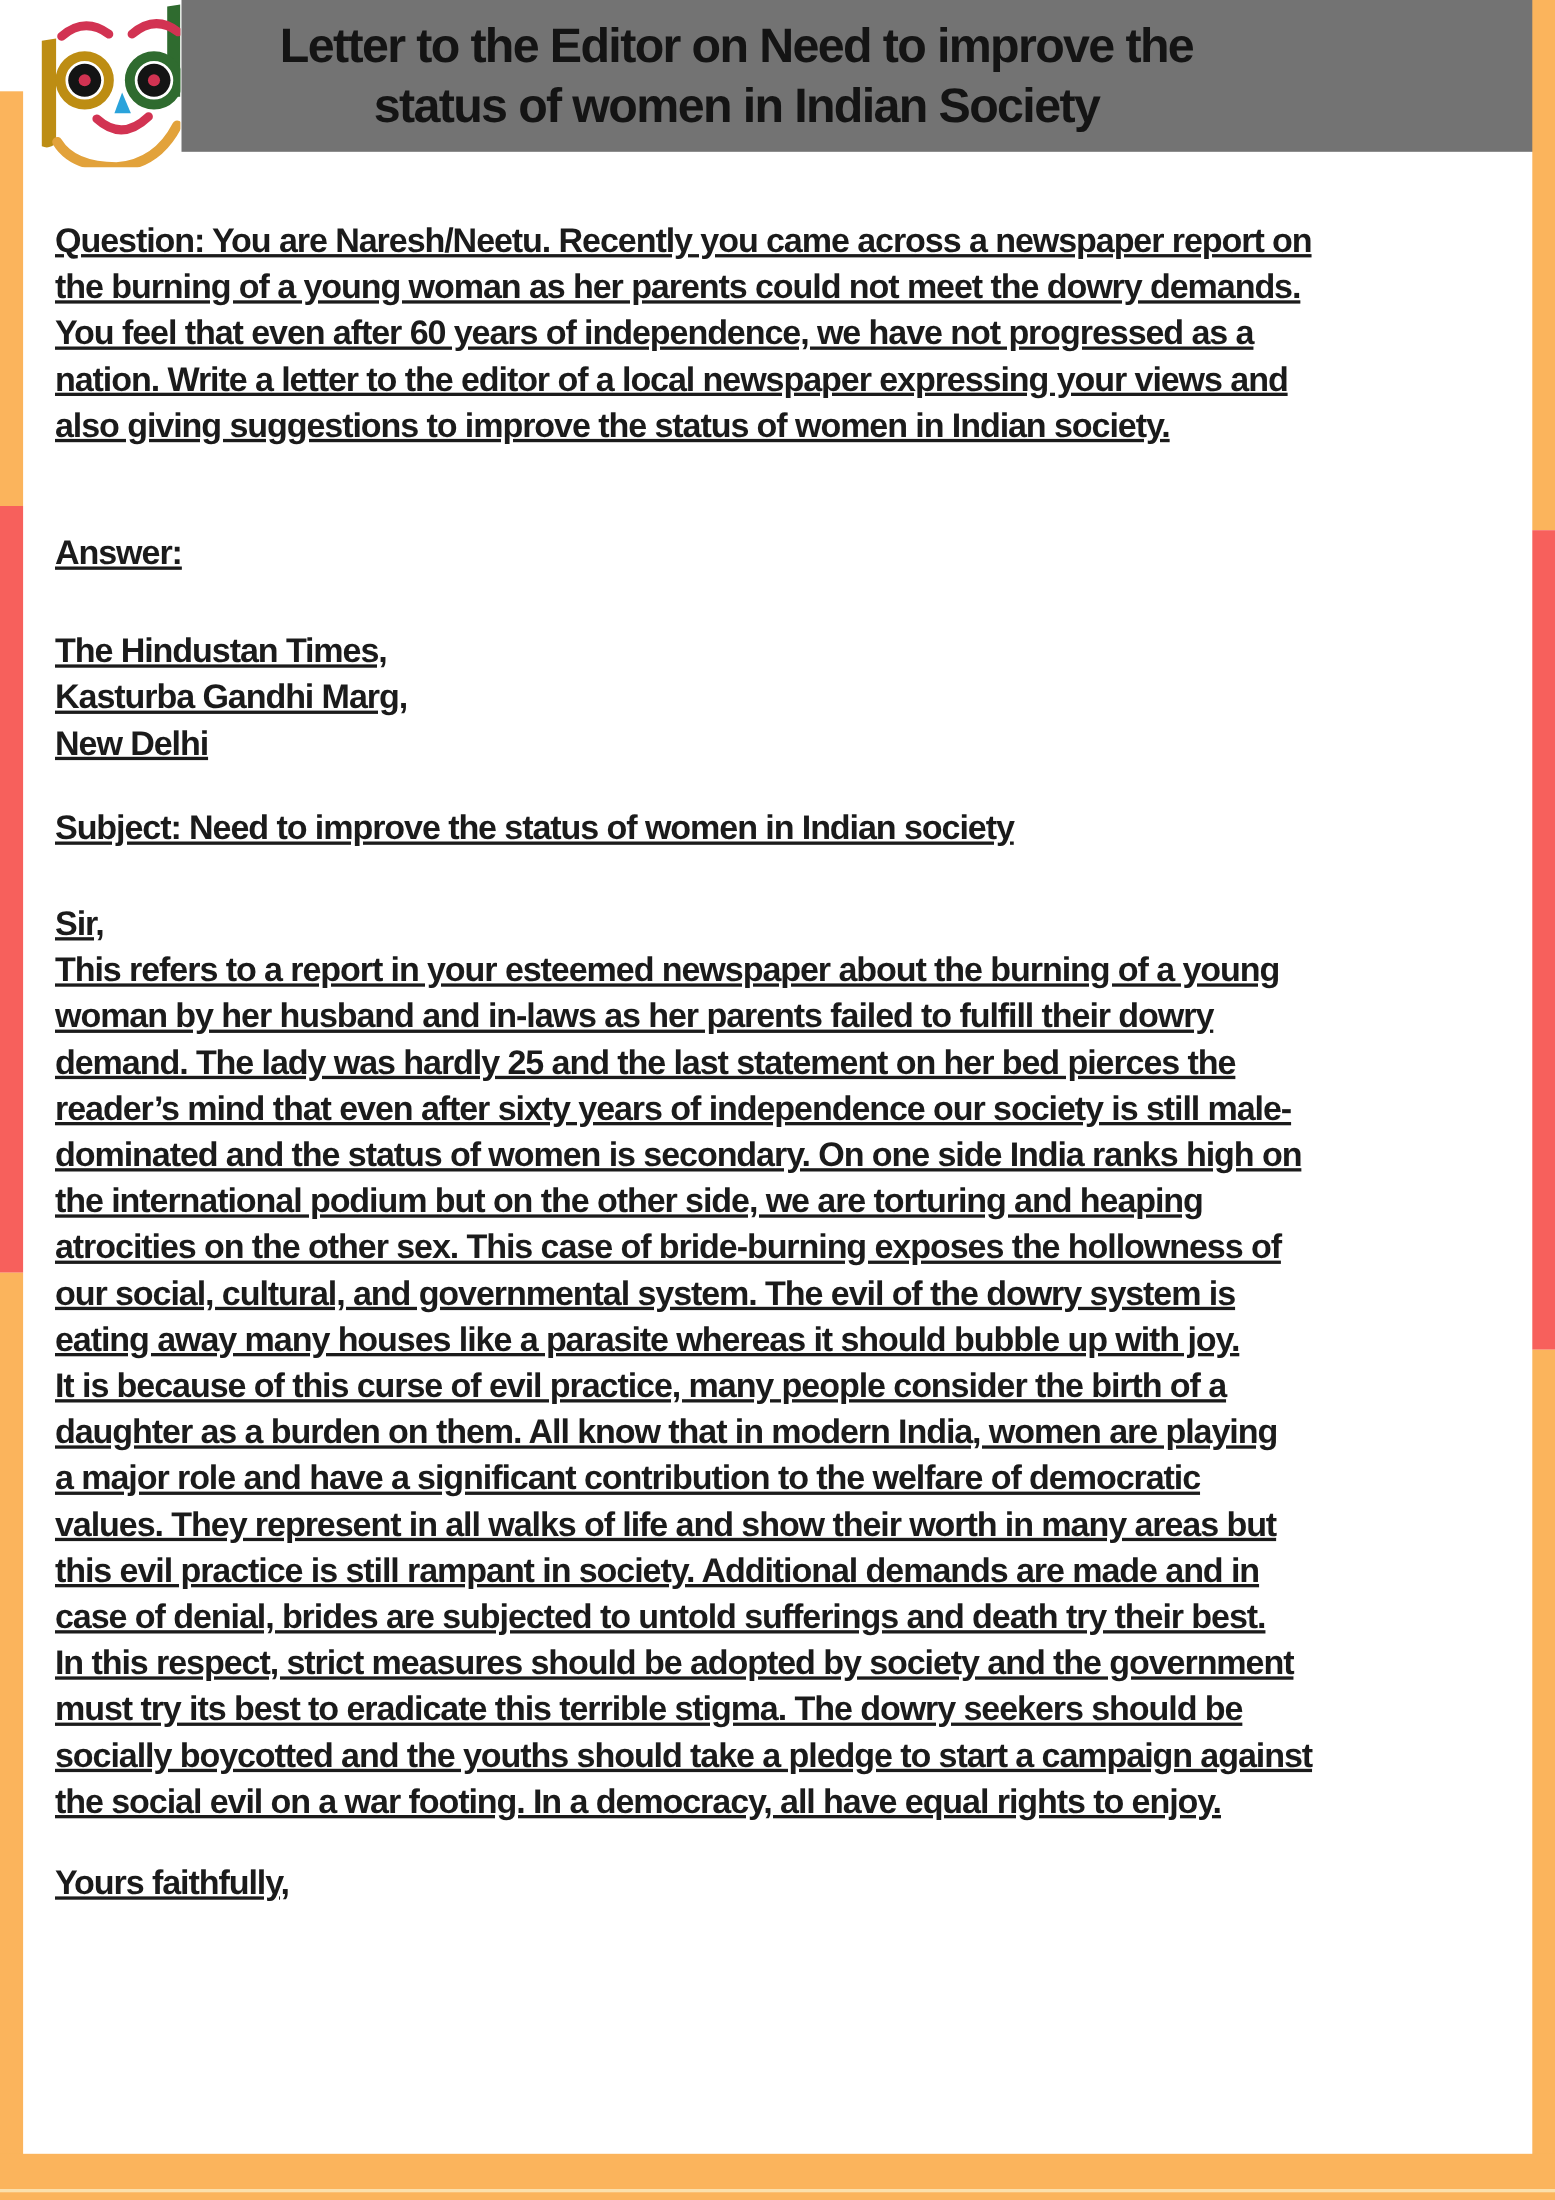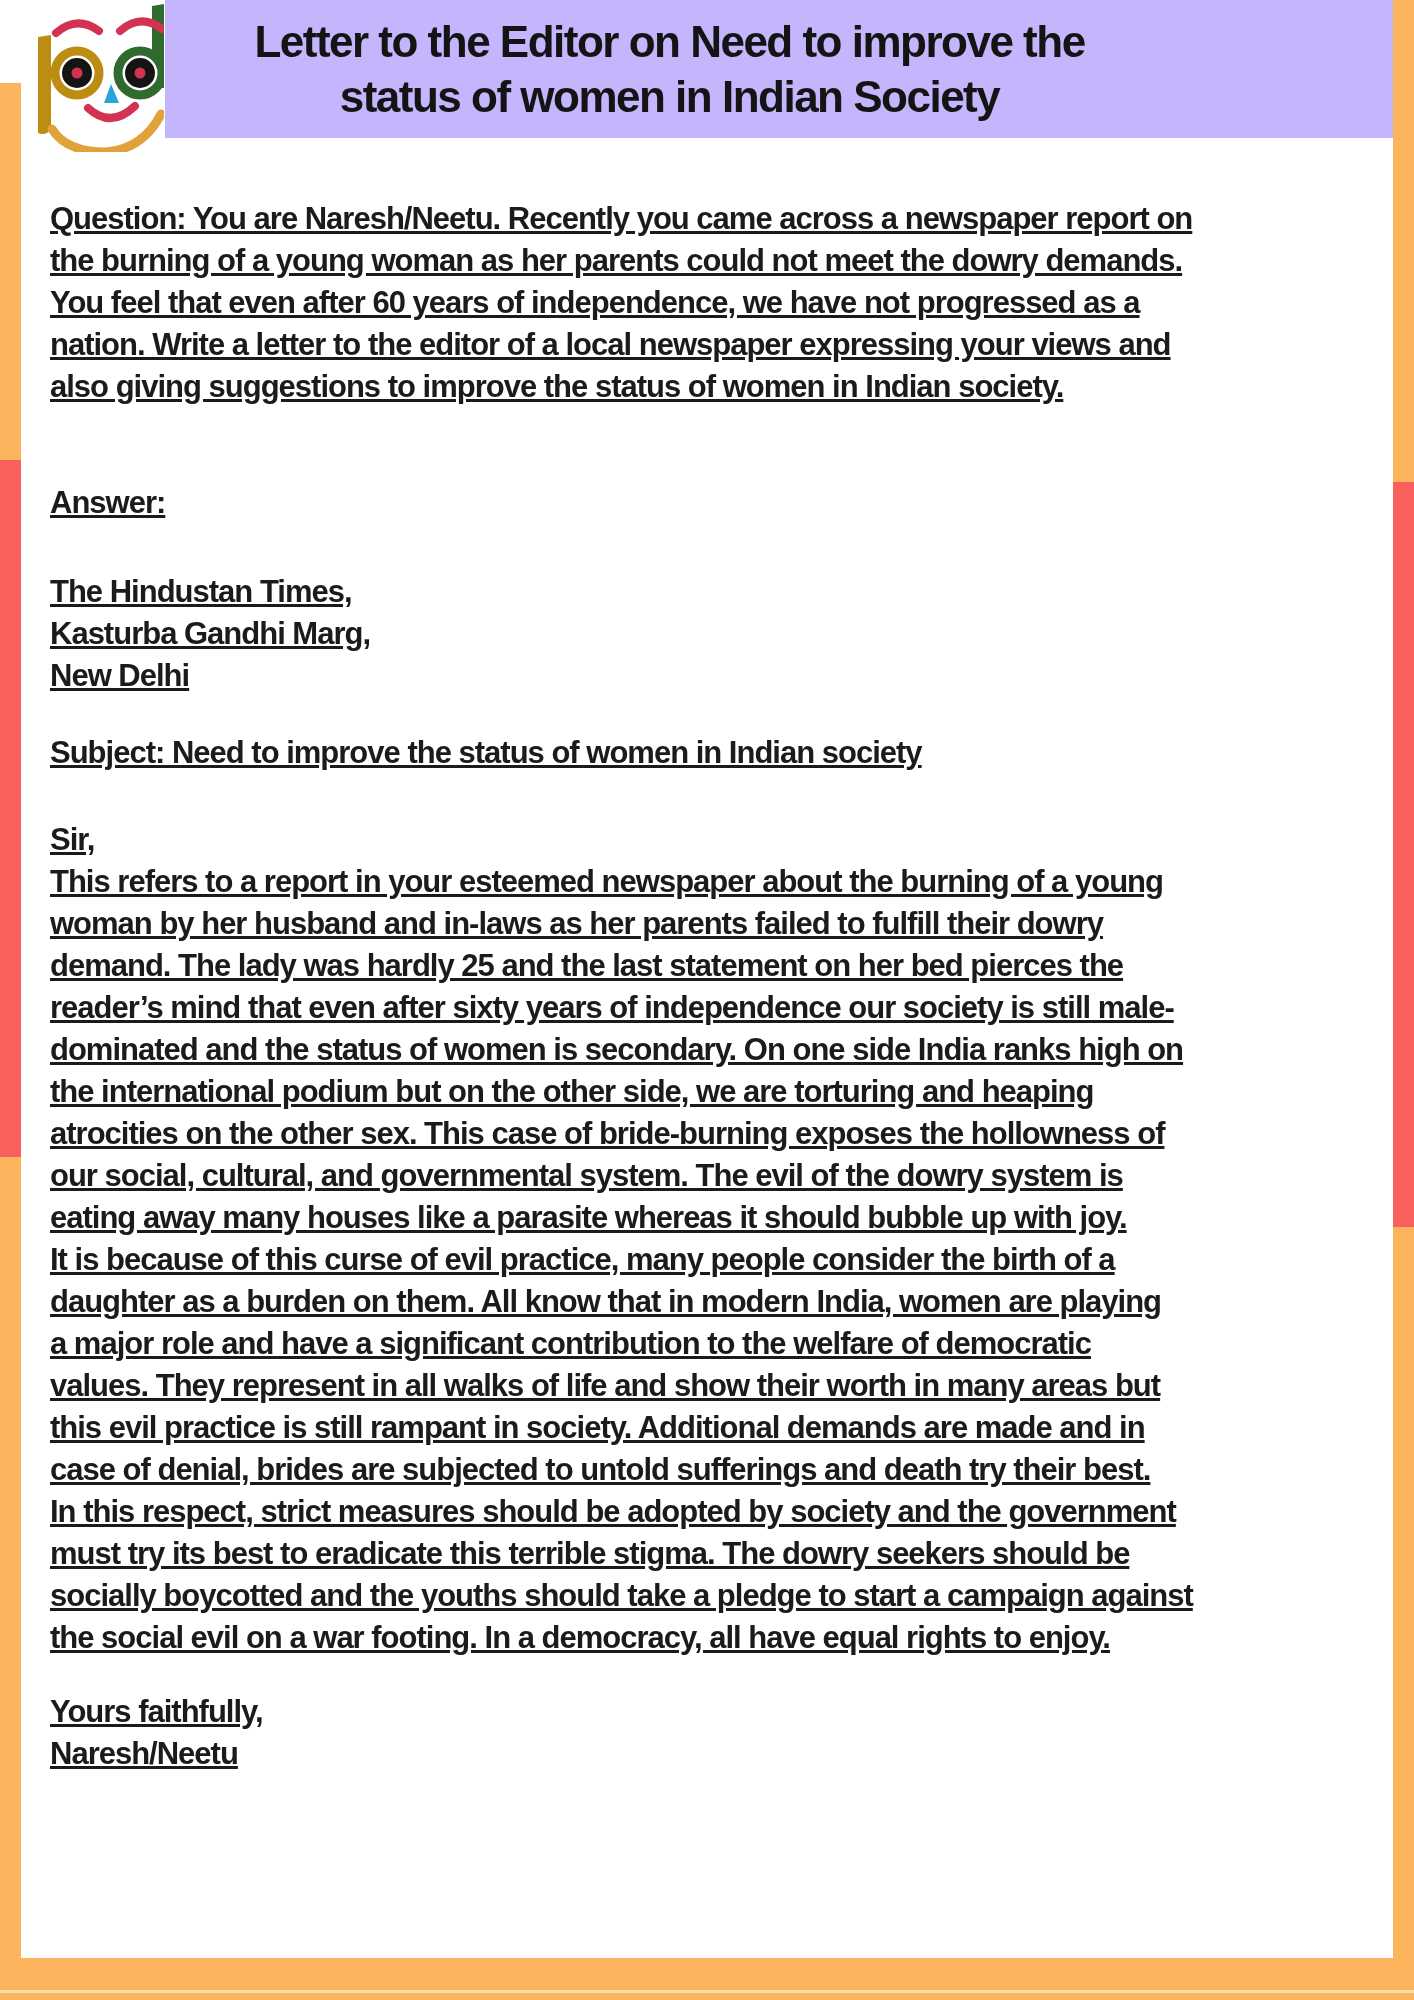--- a/index.html
+++ b/index.html
@@ -4,21 +4,21 @@
 <style>
   html,body{margin:0;padding:0;background:#e8e8e8;}
   .page{
     position:relative;width:1414px;height:2000px;margin:0 auto;
     background:#ffffff;overflow:hidden;
     font-family:"Liberation Sans",sans-serif;color:#1b1b1b;
   }
   
   .header{
     position:absolute;left:123px;top:0;width:1291px;height:138px;
-    background:#c4b5fd;box-sizing:border-box;
+    background:#737373;box-sizing:border-box;
     display:flex;flex-direction:column;justify-content:center;align-items:center;
     padding-left:42px;padding-right:240px;
   }
   .header .title-line{
     font-size:44px;font-weight:700;line-height:55px;letter-spacing:-1.5px;
     color:#141414;white-space:nowrap;text-align:center;
   }
   
   .logo-box{position:absolute;left:0;top:0;width:165px;height:140px;background:#ffffff;}
   .logo-box svg{position:absolute;left:14px;top:2px;}
@@ -128,21 +128,20 @@
 this evil practice is still rampant in society. Additional demands are made and in
 case of denial, brides are subjected to untold sufferings and death try their best.
 In this respect, strict measures should be adopted by society and the government
 must try its best to eradicate this terrible stigma. The dowry seekers should be
 socially boycotted and the youths should take a pledge to start a campaign against
 the social evil on a war footing. In a democracy, all have equal rights to enjoy.</div>
     </div>
 
     <div class="m-closing">
       <div class="block">Yours faithfully,</div>
-      <div class="block">Naresh/Neetu</div>
     </div>
 
   </div>
 
   <div class="footer">
     <div class="footer-line"></div>
   </div>
 
 </div>
 

